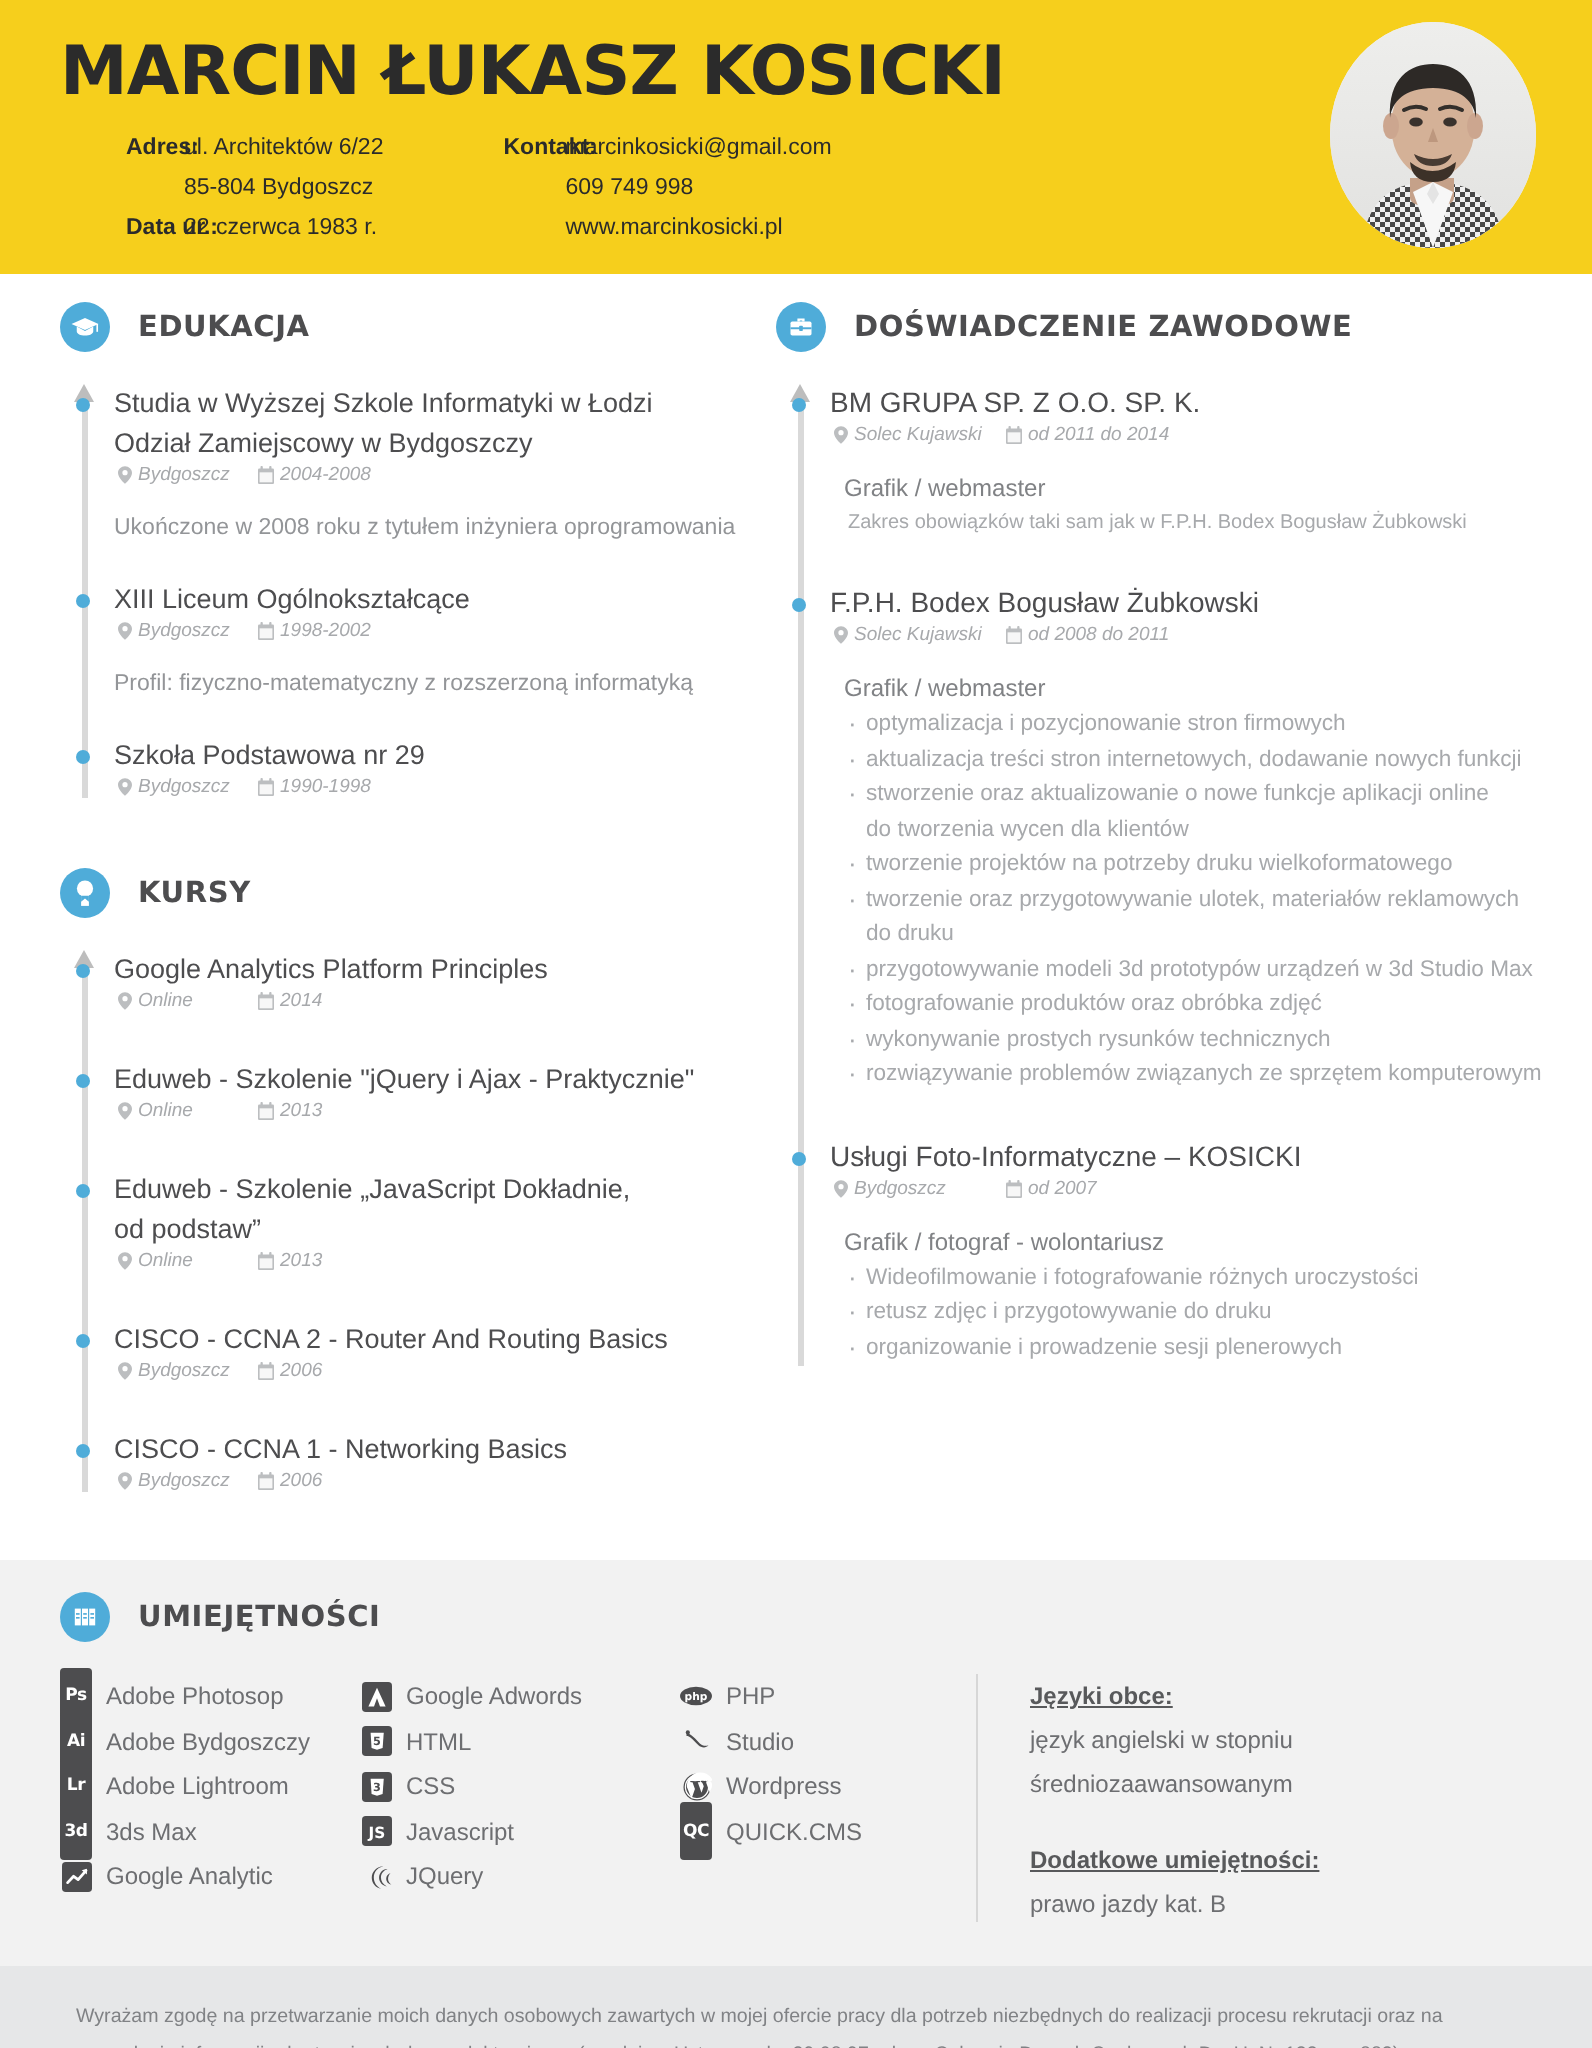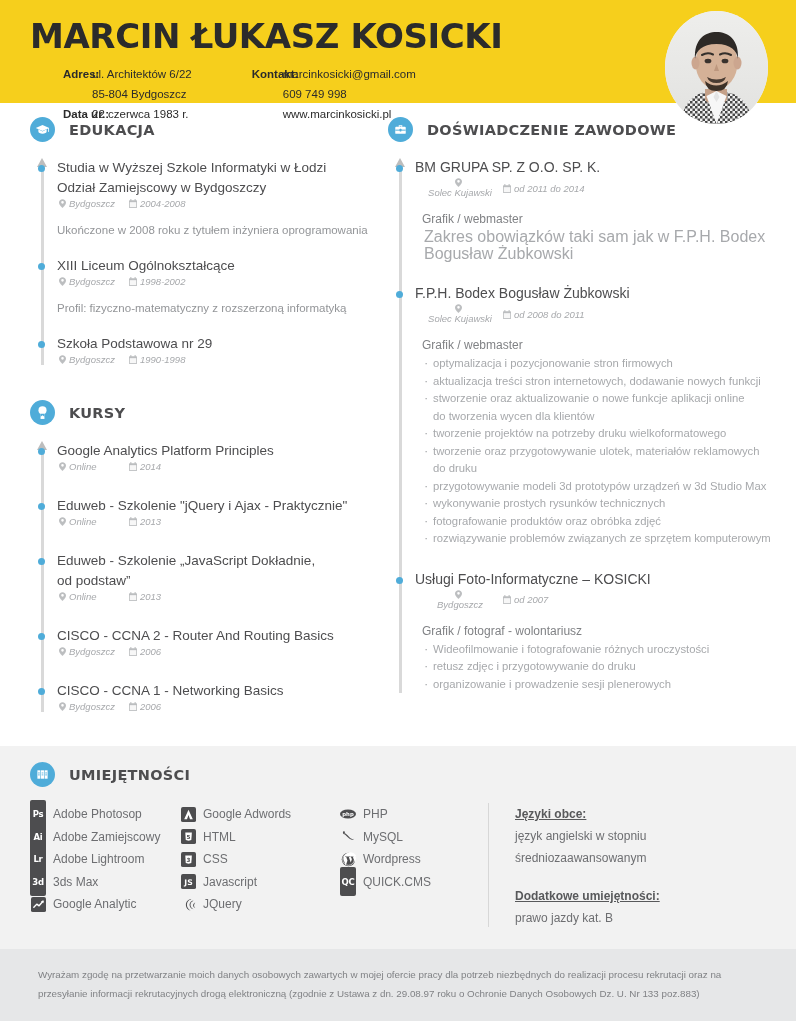--- a/index.html
+++ b/index.html
@@ -19,21 +19,21 @@
     position: relative;
     width: 796px;
     min-height: 1024px;
     background: #ffffff;
     overflow: hidden;
   }
 
   
   .header {
     position: relative;
-    height: 103px;
+    height: 137px;
     background: #f6cf1c;
     padding: 16px 30px 0 30px;
   }
   .hdr-name {
     font-family: "DejaVu Sans", sans-serif;
     font-weight: bold;
     font-size: 34px;
     letter-spacing: -0.4px;
     color: #2b2b2b;
     line-height: 40px;
@@ -154,37 +154,37 @@
   .meta {
     display: flex;
     align-items: center;
     font-size: 9.5px;
     font-style: italic;
     color: #a7a9ac;
     white-space: nowrap;
   }
   .meta .mi { margin-right: 3px; display: inline-flex; }
   .meta.loc { min-width: 70px; }
-  .meta.loc.wide { min-width: 86px; flex-direction: column; }
+  .meta.loc.wide { min-width: 86px; }
 
   .tl-desc {
     font-size: 11.5px;
     color: #939598;
     line-height: 18px;
     margin-top: 12px;
   }
   .tl-role {
     font-size: 12px;
     color: #808285;
     line-height: 18px;
     margin-top: 12px;
     margin-left: 7px;
   }
   .tl-sub {
-    font-size: 16px;
+    font-size: 10px;
     color: #a7a9ac;
     line-height: 17px;
     margin-left: 9px;
   }
   ul.tl-list { list-style: none; margin-left: 9px; margin-top: 1px; }
   ul.tl-list li {
     position: relative;
     font-size: 11.3px;
     color: #a7a9ac;
     line-height: 17.5px;
@@ -644,22 +644,22 @@
                   </span>
                 </div>
                 <div class="tl-role">Grafik / webmaster</div>
                 <ul class="tl-list">
                   <li>optymalizacja i pozycjonowanie stron firmowych</li>
                   <li>aktualizacja treści stron internetowych, dodawanie nowych funkcji</li>
                   <li>stworzenie oraz aktualizowanie o nowe funkcje aplikacji online<span class="cont">do tworzenia wycen dla klientów</span></li>
                   <li>tworzenie projektów na potrzeby druku wielkoformatowego</li>
                   <li>tworzenie oraz przygotowywanie ulotek, materiałów reklamowych<span class="cont">do druku</span></li>
                   <li>przygotowywanie modeli 3d prototypów urządzeń w 3d Studio Max</li>
+                  <li>fotografowanie produktów oraz obróbka zdjęć</li>
                   <li>wykonywanie prostych rysunków technicznych</li>
-                  <li>fotografowanie produktów oraz obróbka zdjęć</li>
                   <li>rozwiązywanie problemów związanych ze sprzętem komputerowym</li>
                 </ul>
               </div>
               <div class="tl-item" style="margin-bottom:22px">
                 <div class="tl-title big">Usługi Foto-Informatyczne – KOSICKI</div>
                 <div class="meta-row">
                   <span class="meta loc wide">
                     <span class="mi">
                       <svg width="7" height="9" viewBox="0 0 8 10">
                         <path d="M4 0C1.8 0 0 1.7 0 3.8 0 6.6 4 10 4 10s4-3.4 4-6.2C8 1.7 6.2 0 4 0zm0 5.2a1.5 1.5 0 110-3 1.5 1.5 0 010 3z" fill="#bcbec0"></path>
@@ -711,21 +711,21 @@
     </div>
 
     <div class="skills-body">
       <div class="skill-col" id="skill-col-0">
           <div class="skill">
             <span class="skill-ico sq">Ps</span>
             <span class="skill-label">Adobe Photosop</span>
           </div>
           <div class="skill">
             <span class="skill-ico sq">Ai</span>
-            <span class="skill-label">Adobe Zamiejscowy</span>
+            <span class="skill-label">Adobe Bydgoszczy</span>
           </div>
           <div class="skill">
             <span class="skill-ico sq">Lr</span>
             <span class="skill-label">Adobe Lightroom</span>
           </div>
           <div class="skill">
             <span class="skill-ico sq">3d</span>
             <span class="skill-label">3ds Max</span>
           </div>
           <div class="skill">
@@ -799,21 +799,21 @@
             </span>
             <span class="skill-label">PHP</span>
           </div>
           <div class="skill">
             <span class="skill-ico">
               <svg width="15" height="15" viewBox="0 0 16 16">
                 <path d="M2.4 4.2c.8-.2 1.7.1 2.4.6 1.6 1.1 2.9 2.6 4.2 4 .6.7 1.4 1.3 2.3 1.6.9.3 1.9.2 2.8-.1-.6.7-1.5 1.1-2.4 1.1-1.1 0-2.1-.5-2.9-1.2C7.3 8.9 6 7.3 4.5 6.1c-.6-.5-1.4-.9-2.1-.8z" fill="#4d4d4f"></path>
                 <circle cx="3.1" cy="3.4" r="1.1" fill="#4d4d4f"></circle>
               </svg>
             </span>
-            <span class="skill-label">MySQL</span>
+            <span class="skill-label">Studio</span>
           </div>
           <div class="skill">
             <span class="skill-ico">
               <svg width="15" height="15" viewBox="0 0 16 16">
                 <circle cx="8" cy="8" r="7.2" fill="#4d4d4f"></circle>
                 <circle cx="8" cy="8" r="6.2" fill="none" stroke="#fff" stroke-width="0.7"></circle>
                 <path d="M2.6 8l2.5 6.3L6.9 9 5.6 5.4h-.9c-.5 0-.6-.5 0-.6 1.4.1 3.2.1 4.5 0 .6-.1.7.5.1.6l-.9.1 2 5.6 1.2-3.5c-.3-1-.7-1.7-1-2.1-.3-.2-.6-.1-.6-.5 0-.2.2-.3.4-.3 1 .1 2.2.1 3.1 0 .5 0 .6.5.1.6l-.8.1 2.1 5.7 1-3.1c.3-1.1.1-2.1-.3-2.6-.2-.2-.5-.2-.5-.5 0-.2.2-.3.4-.3h.9A7.2 7.2 0 002.6 8z" fill="#fff"></path>
               </svg>
             </span>
             <span class="skill-label">Wordpress</span>

